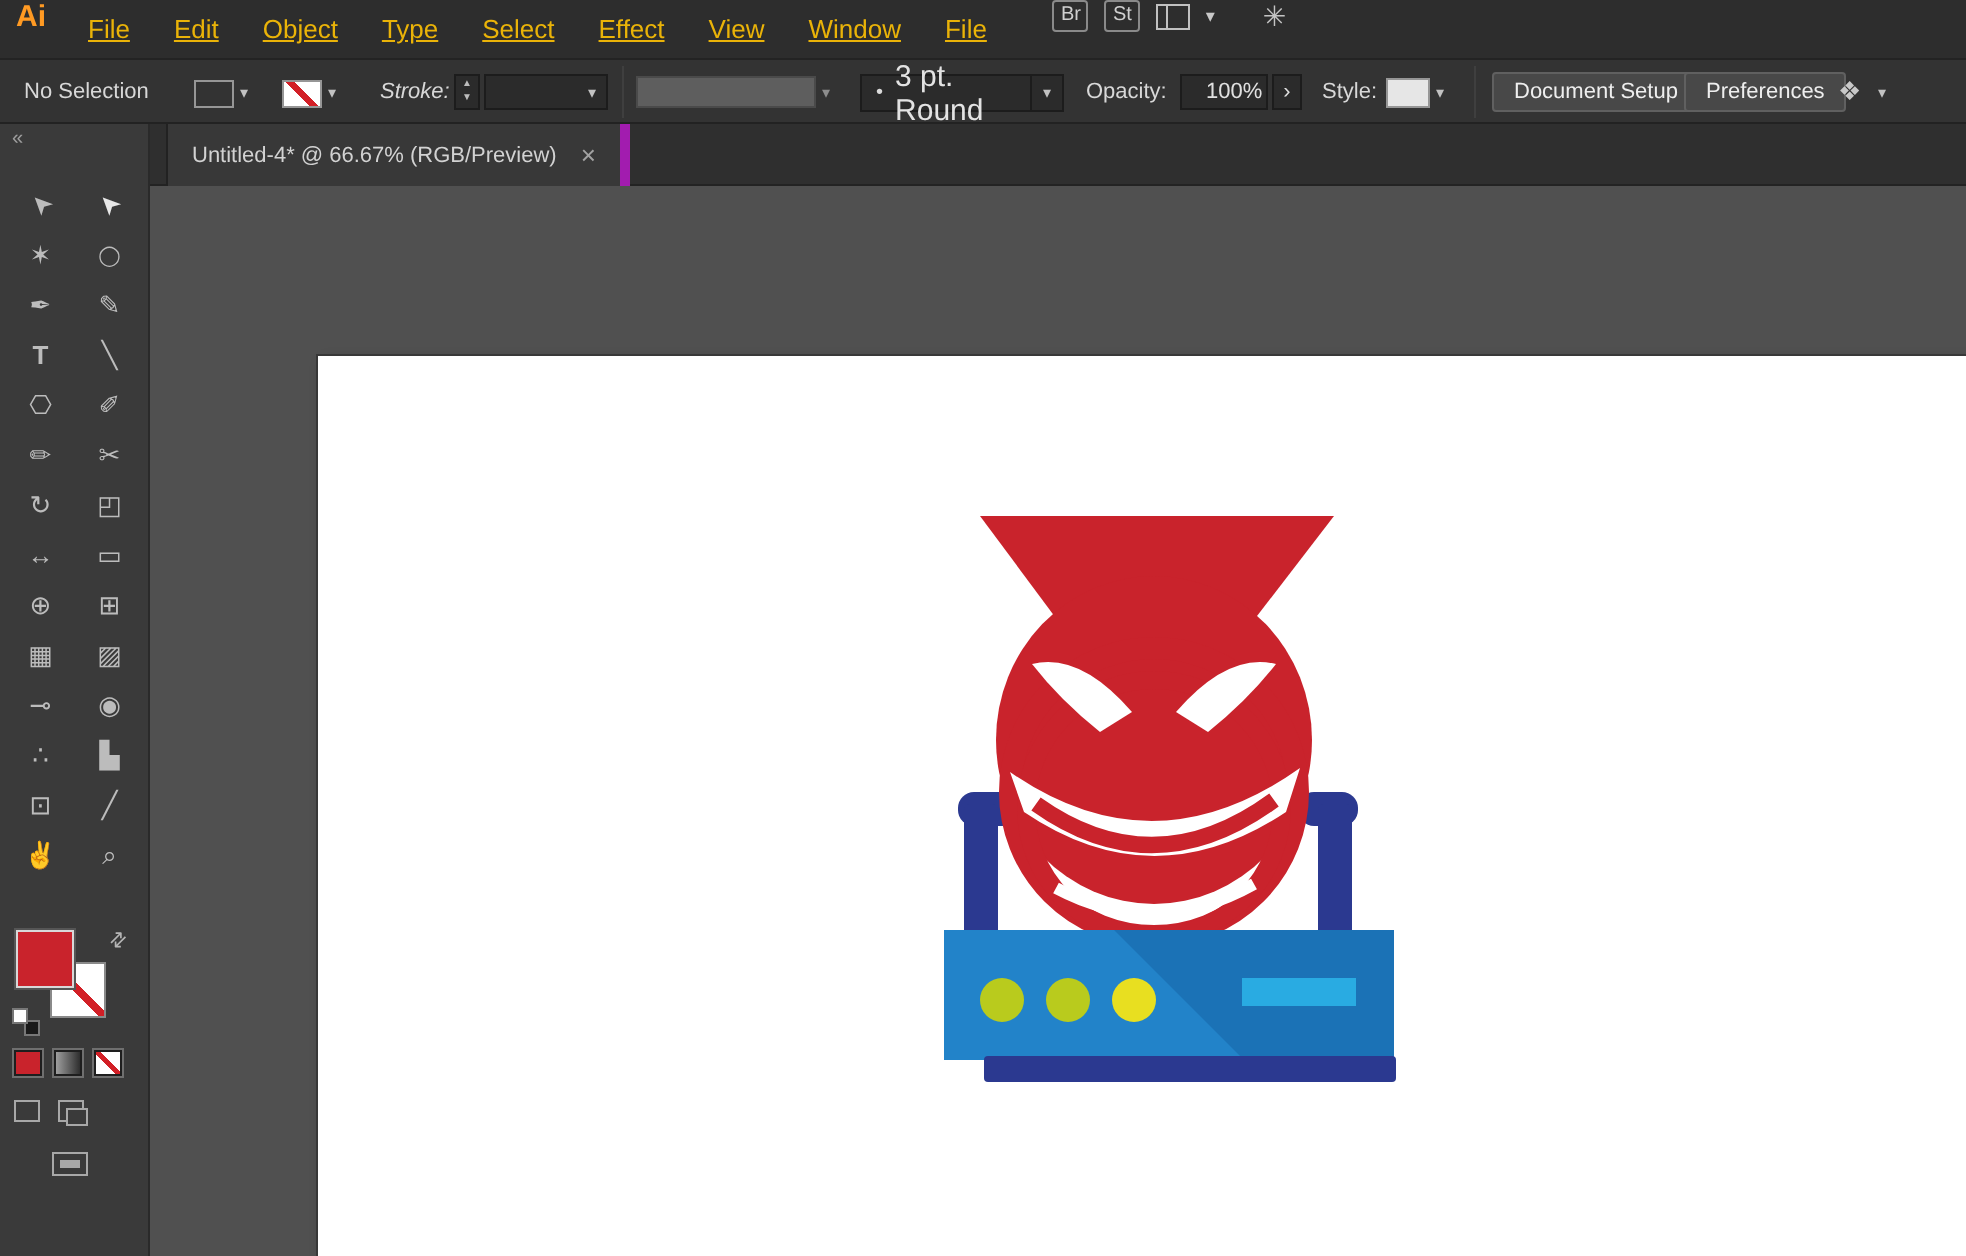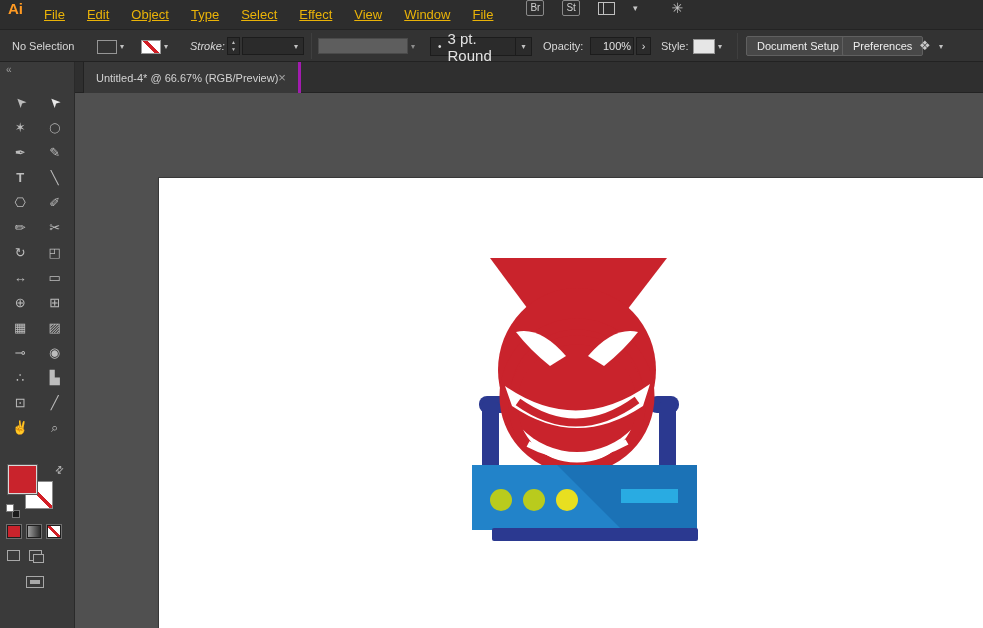--- a/index.html
+++ b/index.html
@@ -10,21 +10,21 @@
     -webkit-user-select:none; user-select:none;
   }
   
   .menubar {
     position:absolute; left:0; top:0; width:983px; height:30px;
     background:#2d2d2d; border-bottom:1px solid #232323;
     display:flex; align-items:flex-start; padding-left:8px;
   }
   .logo { color:#ff9a23; font-weight:bold; font-size:15px; margin-right:10px; }
   .menu-item { color:#eab308; font-size:13px; padding:0 11px; line-height:30px; cursor:default;text-decoration:underline; }
-  .mb-icons { display:flex; align-items:center; margin-left:22px; gap:18px; }
+  .mb-icons { display:flex; align-items:center; margin-left:22px; gap:8px; }
   .badge-icon {
     color:#cfcfcf; font-size:10px; border:1px solid #8a8a8a; border-radius:2px;
     padding:1px 3px; line-height:12px;
   }
   .panes-icon { position:relative; width:17px; height:13px; border:1px solid #c0c0c0; }
   .panes-icon::before { content:""; position:absolute; left:4px; top:0; bottom:0; width:1px; background:#c0c0c0; }
   .mini-caret { color:#c8c8c8; font-size:9px; }
   .burst-icon { color:#c4c4c4; font-size:14px; margin-left:16px; }
   
   .controlbar {
@@ -84,22 +84,22 @@
     border:1px solid #a8a8a8; background:#3a3a3a; }
   .screenmode { position:absolute; left:26px; top:514px; width:18px; height:12px; border:1px solid #a8a8a8; }
   .screenmode::before { content:""; position:absolute; left:3px; top:3px; right:3px; bottom:3px; background:#a8a8a8; }
   
   .tabbar {
     position:absolute; left:75px; top:62px; width:908px; height:31px;
     background:#2f2f2f; border-bottom:1px solid #232323;
   }
   .doc-tab {
     position:absolute; left:8px; top:0; height:31px; background:#383838;
-    border-left:1px solid #222; border-right:3px solid #a21caf;
-    display:flex; align-items:center; padding:0 12px; gap:0;
+    border-left:1px solid #222; border-right:5px solid #a21caf;
+    display:flex; align-items:center; padding:0 12px; gap:12px;
   }
   .doc-tab .title { font-size:11px; color:#d2d2d2; white-space:nowrap; }
   .doc-tab .close { font-size:13px; color:#a2a2a2; cursor:default; }
   
   .canvas { position:absolute; left:75px; top:93px; width:908px; height:535px; background:#505050; overflow:hidden; }
   .artboard {
     position:absolute; left:84px; top:85px; width:824px; height:450px; background:#ffffff;
     box-shadow:0 0 0 1px #383838, 3px 3px 6px rgba(0,0,0,0.35);
   }
   .artwork { position:absolute; left:84px; top:85px; width:824px; height:450px; }

